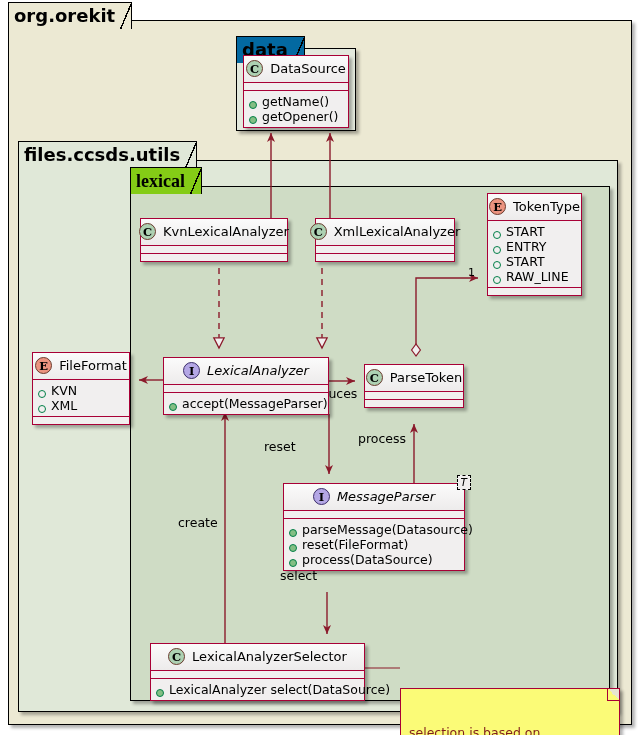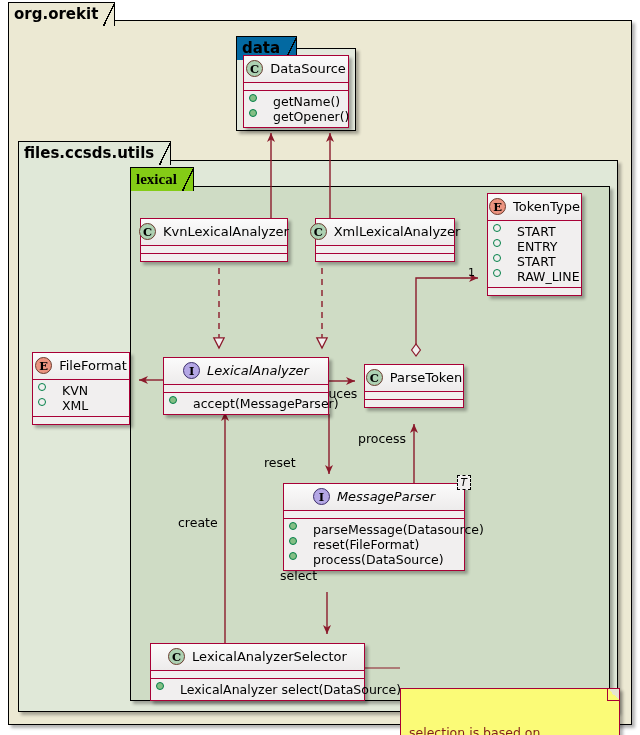--- a/index.html
+++ b/index.html
@@ -32,21 +32,21 @@
     box-sizing: border-box;
     border: 1.4px solid #000000;
     box-shadow: 3px 3px 3px rgba(0,0,0,0.30);
   }
   .pkg-tab {
     position: absolute;
     box-sizing: border-box;
     border: 1.4px solid #000000;
     border-bottom: none;
     font-weight: bold;
-    font-size: 15px;
+    font-size: 18px;
     color: #000000;
     line-height: 1;
     padding: 4px 16px 4px 5px;
     white-space: nowrap;
   }
   .pkg-tab::after {
     content: "";
     position: absolute;
     right: 0; top: 0; bottom: 0;
     width: 11px;
@@ -108,22 +108,22 @@
   .cls-section {
     border-bottom: 1.5px solid #A80036;
     padding: 3px 5px;
     min-height: 4px;
   }
   .cls-section:last-child { border-bottom: none; }
   .cls-section.empty { padding: 0; height: 7px; }
 
   .member {
     display: flex;
-    align-items: flex-start;
-    gap: 16px;
+    align-items: flex-end;
+    gap: 5px;
     line-height: 15px;
     white-space: nowrap;
     font-size: 12.5px;
   }
   .dot {
     width: 8px; height: 8px;
     border-radius: 50%;
     flex: 0 0 8px;
     box-sizing: border-box;
   }
@@ -254,21 +254,21 @@
 
        LexicalAnalyzerSelector ("select") --&gt;
       <path d="M327,592 L327,634" marker-end="url(#arrow-solid)"></path>
 
       
       <path d="M400,668 L364,668" stroke-width="1.2"></path>
     </g>
   </svg>
 
   <div class="edge-label" style="left:300px; top:387px;">produces</div>
-  <div class="edge-label" style="left:264px; top:456px;">reset</div>
+  <div class="edge-label" style="left:264px; top:440px;">reset</div>
   <div class="edge-label" style="left:358px; top:432px;">process</div>
   <div class="edge-label" style="left:178px; top:516px;">create</div>
   <div class="edge-label" style="left:280px; top:569px;">select</div>
   <div class="mult-label" style="left:468px; top:266px;">1</div>
 
   <div class="cls" id="cls-datasource">
     <div class="cls-header">
       <span class="badge badge-class">C</span>
       <span class="cls-name">DataSource</span>
     </div>

